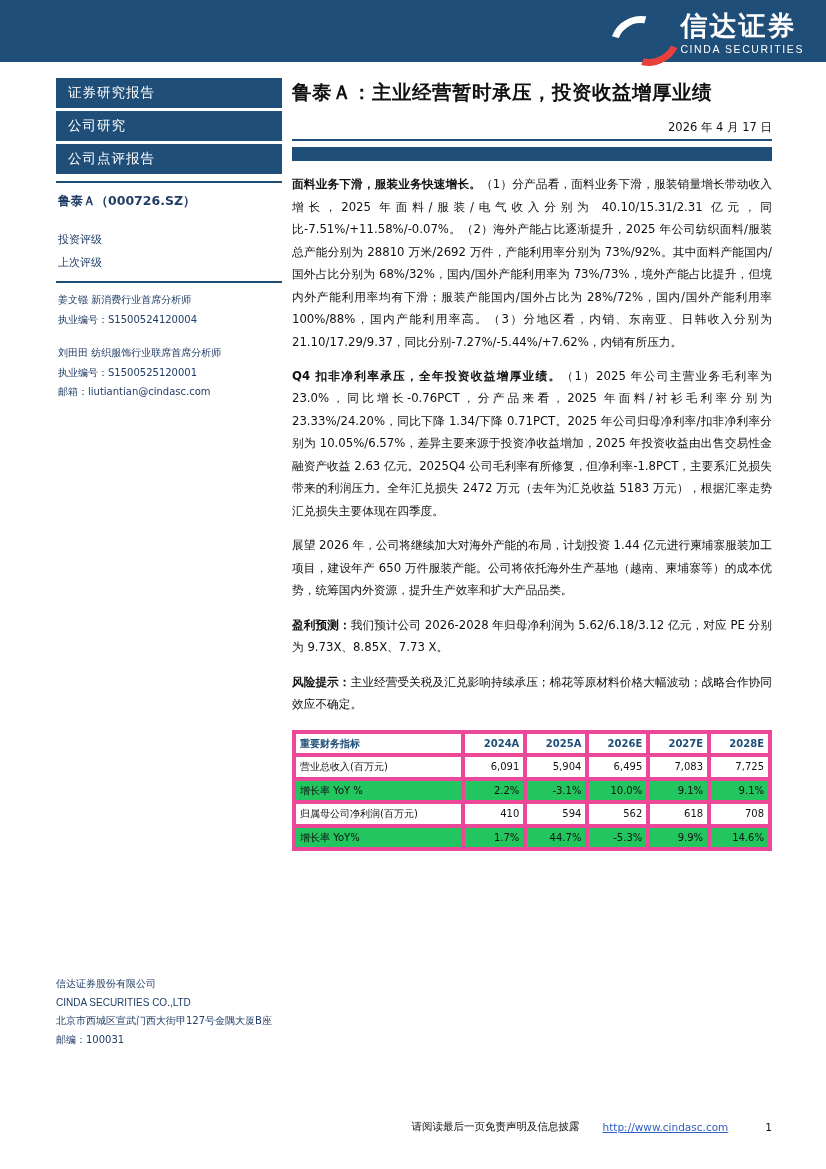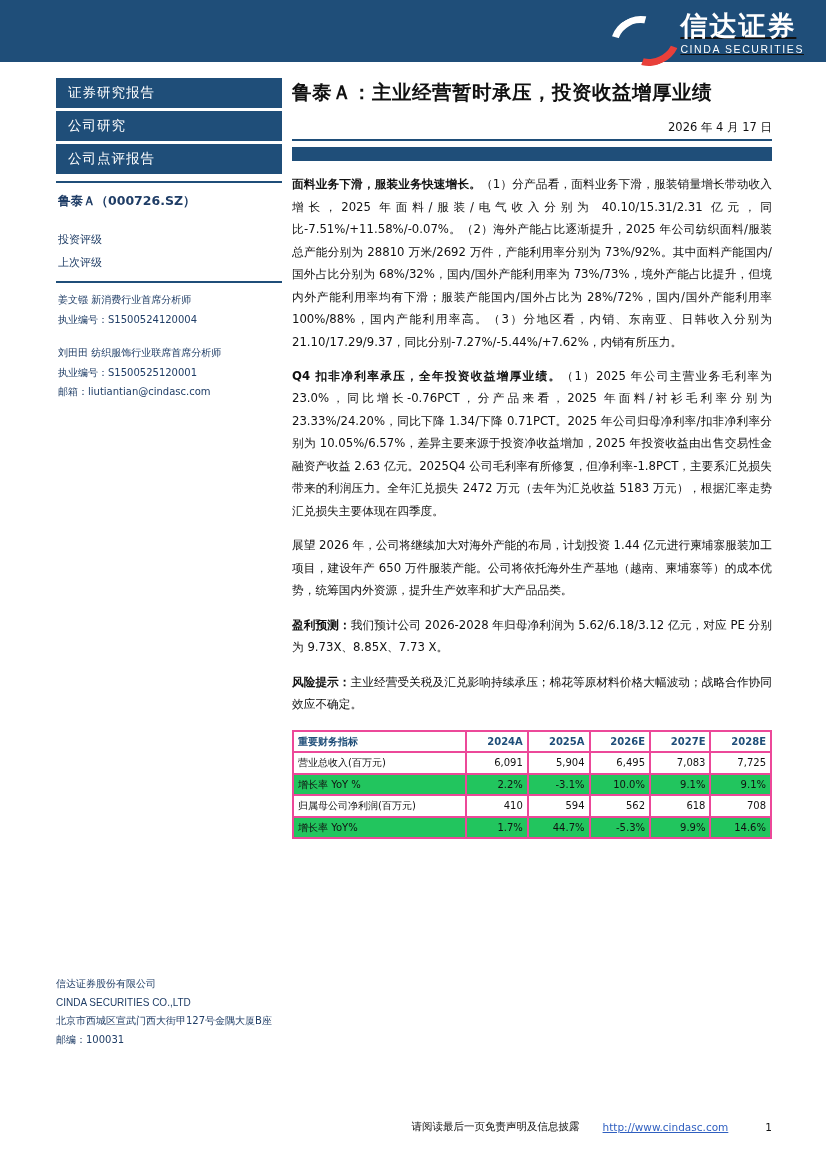--- a/index.html
+++ b/index.html
@@ -32,21 +32,21 @@
   .logo-mark .s1{
     left:0;top:4px;width:40px;height:32px;
     border:7px solid #ffffff;border-color:#ffffff transparent transparent transparent;
     transform:rotate(-30deg);
   }
   .logo-mark .s2{
     left:16px;top:8px;width:40px;height:30px;
     border:7px solid #e8403a;border-color:transparent transparent #e8403a transparent;
     transform:rotate(-25deg);
   }
-  .logo-text{display:flex;flex-direction:column;align-items:flex-start;line-height:1;text-decoration:underline;}
+  .logo-text{display:flex;flex-direction:column;align-items:flex-start;line-height:1;}
   .logo-cn{
     font-family:"DejaVu Sans", sans-serif;
     font-size:27px;font-weight:bold;color:#ffffff;letter-spacing:2px;
   }
   .logo-en{
     font-family:"Liberation Sans", sans-serif;
     font-size:10.5px;color:#ffffff;letter-spacing:1.6px;margin-top:5px;
   }
 
   
@@ -124,21 +124,21 @@
 
   
   .fin-table{
     margin-top:14px;
     border-collapse:collapse;
     width:100%;
     font-family:"DejaVu Sans", sans-serif;
     font-size:10px;
   }
   .fin-table th,.fin-table td{
-    border:2px solid #ec4899;
+    border:4px solid #ec4899;
     padding:3px 4px;
     line-height:1.35;
   }
   .fin-table thead th{
     color:#1f4e79;font-weight:bold;text-align:left;background:#ffffff;
   }
   .fin-table thead th.num{text-align:right;}
   .fin-table td.lbl{text-align:left;color:#111;}
   .fin-table td.num{text-align:right;color:#111;}
   .fin-table tr.shade td{background:#22c55e;}

